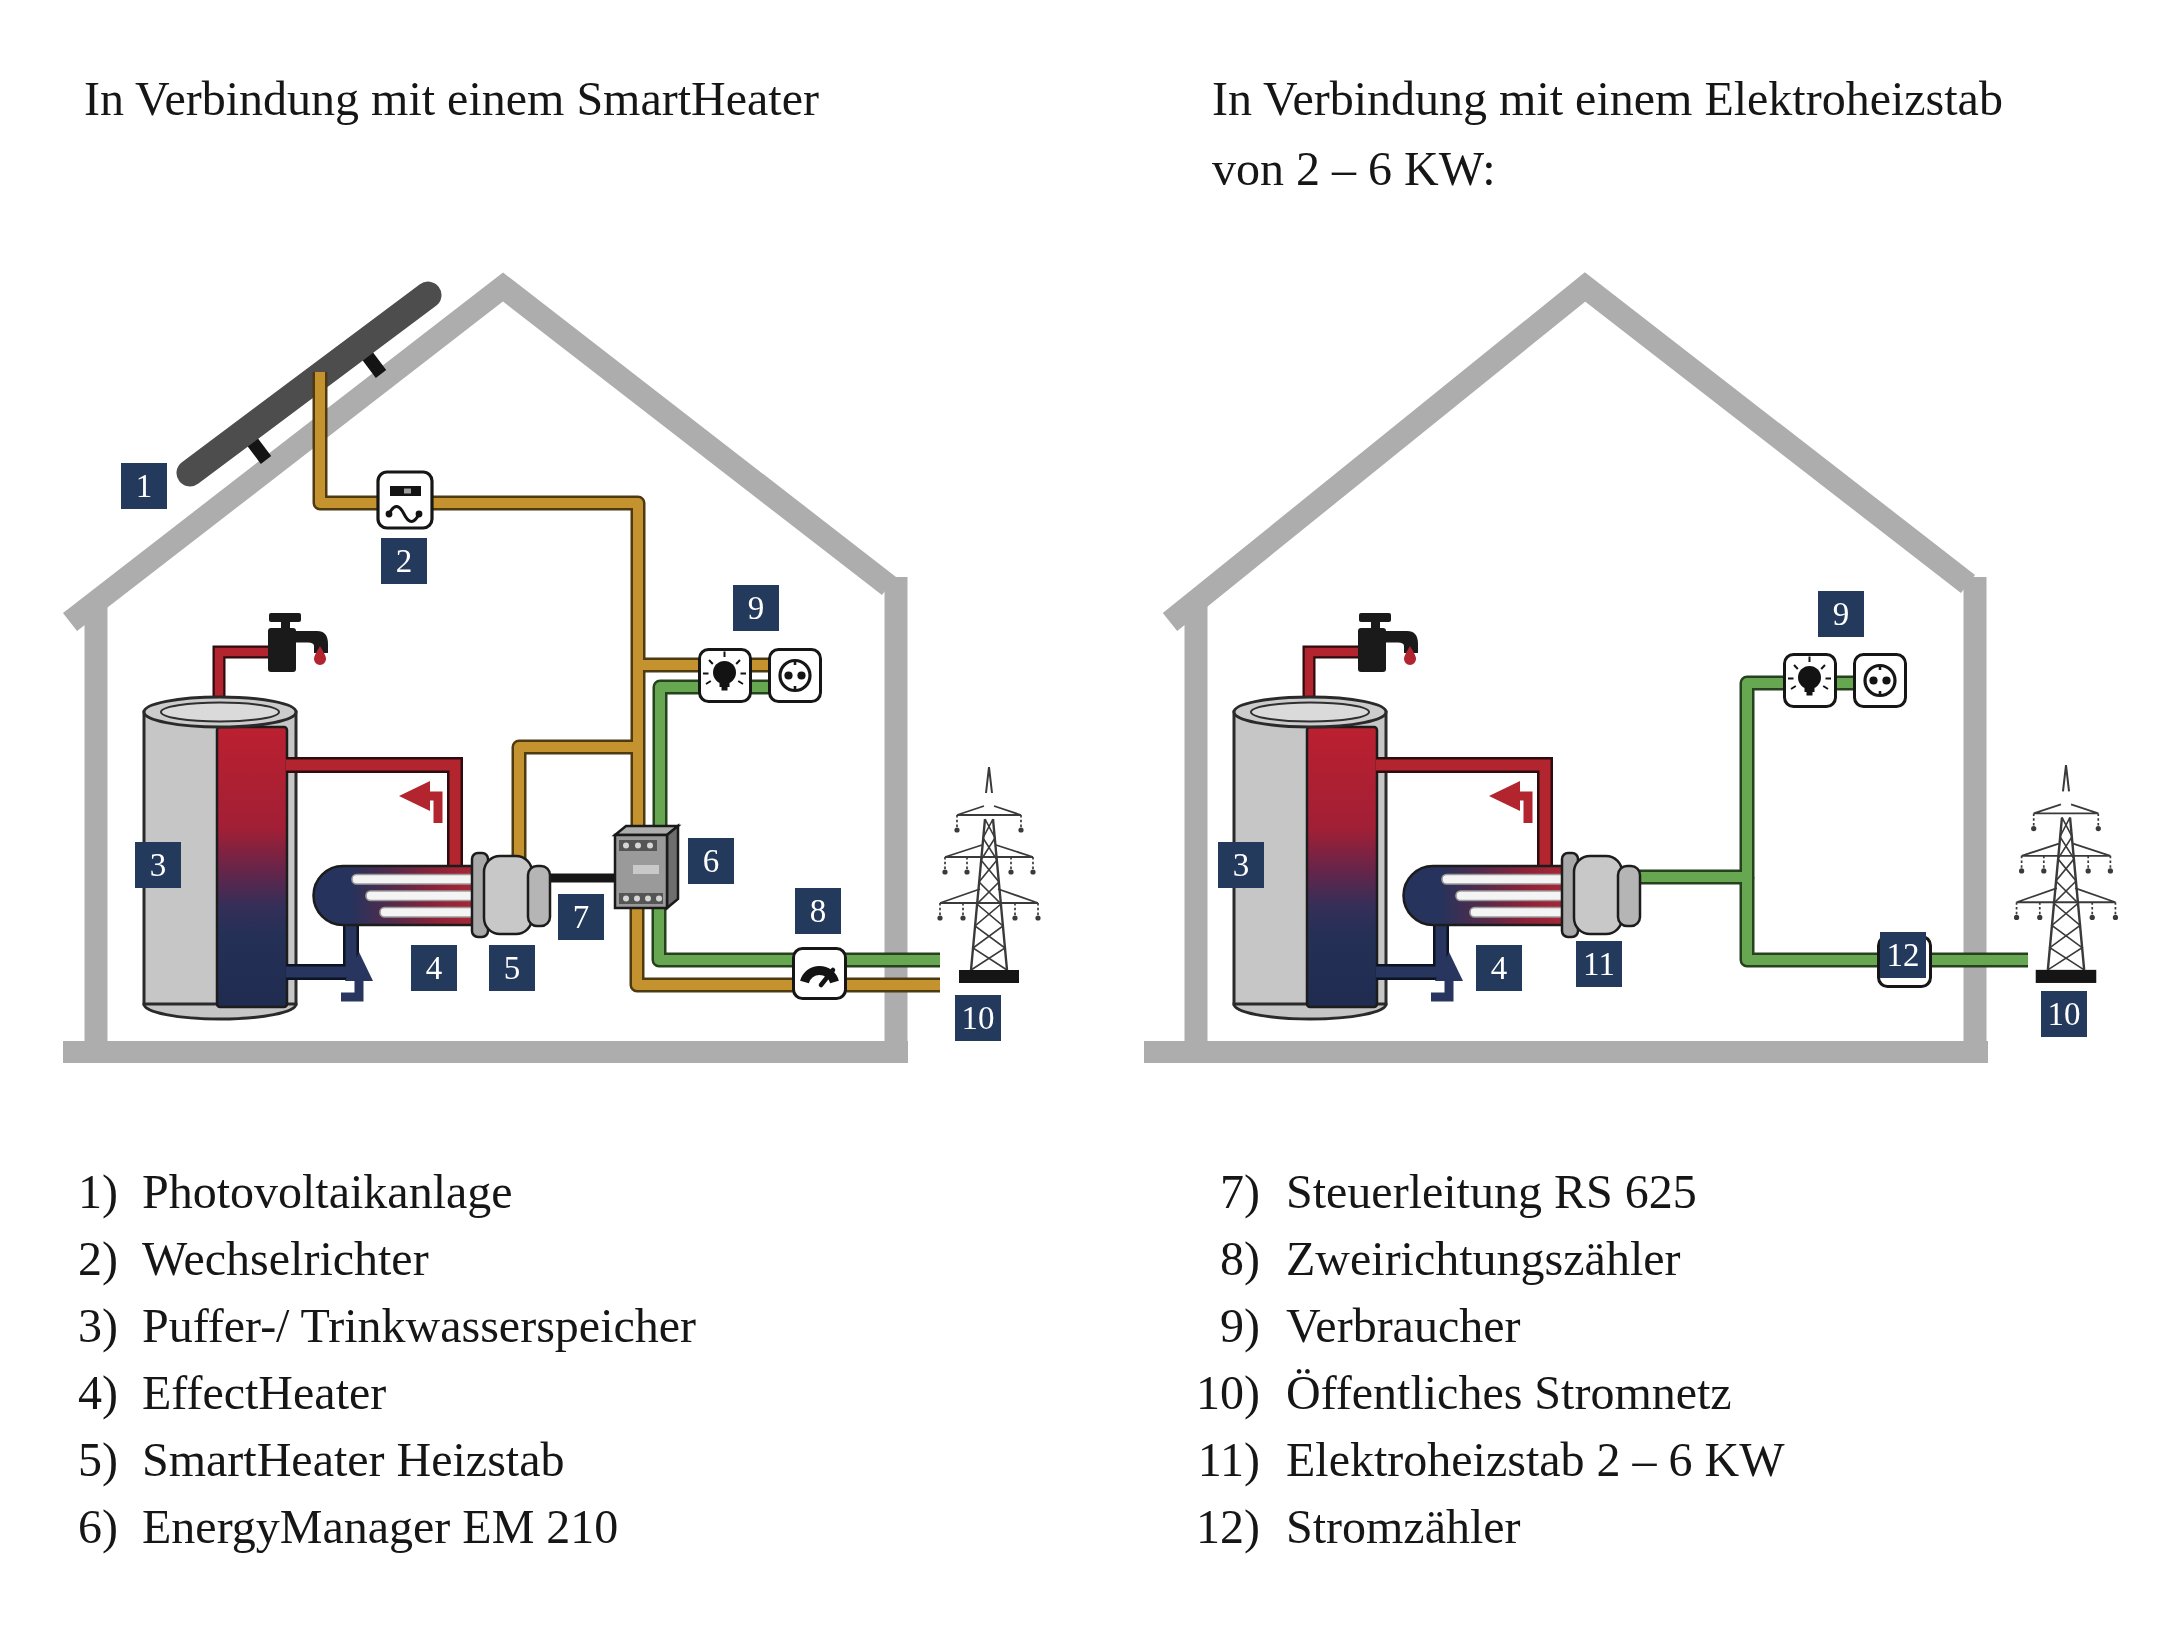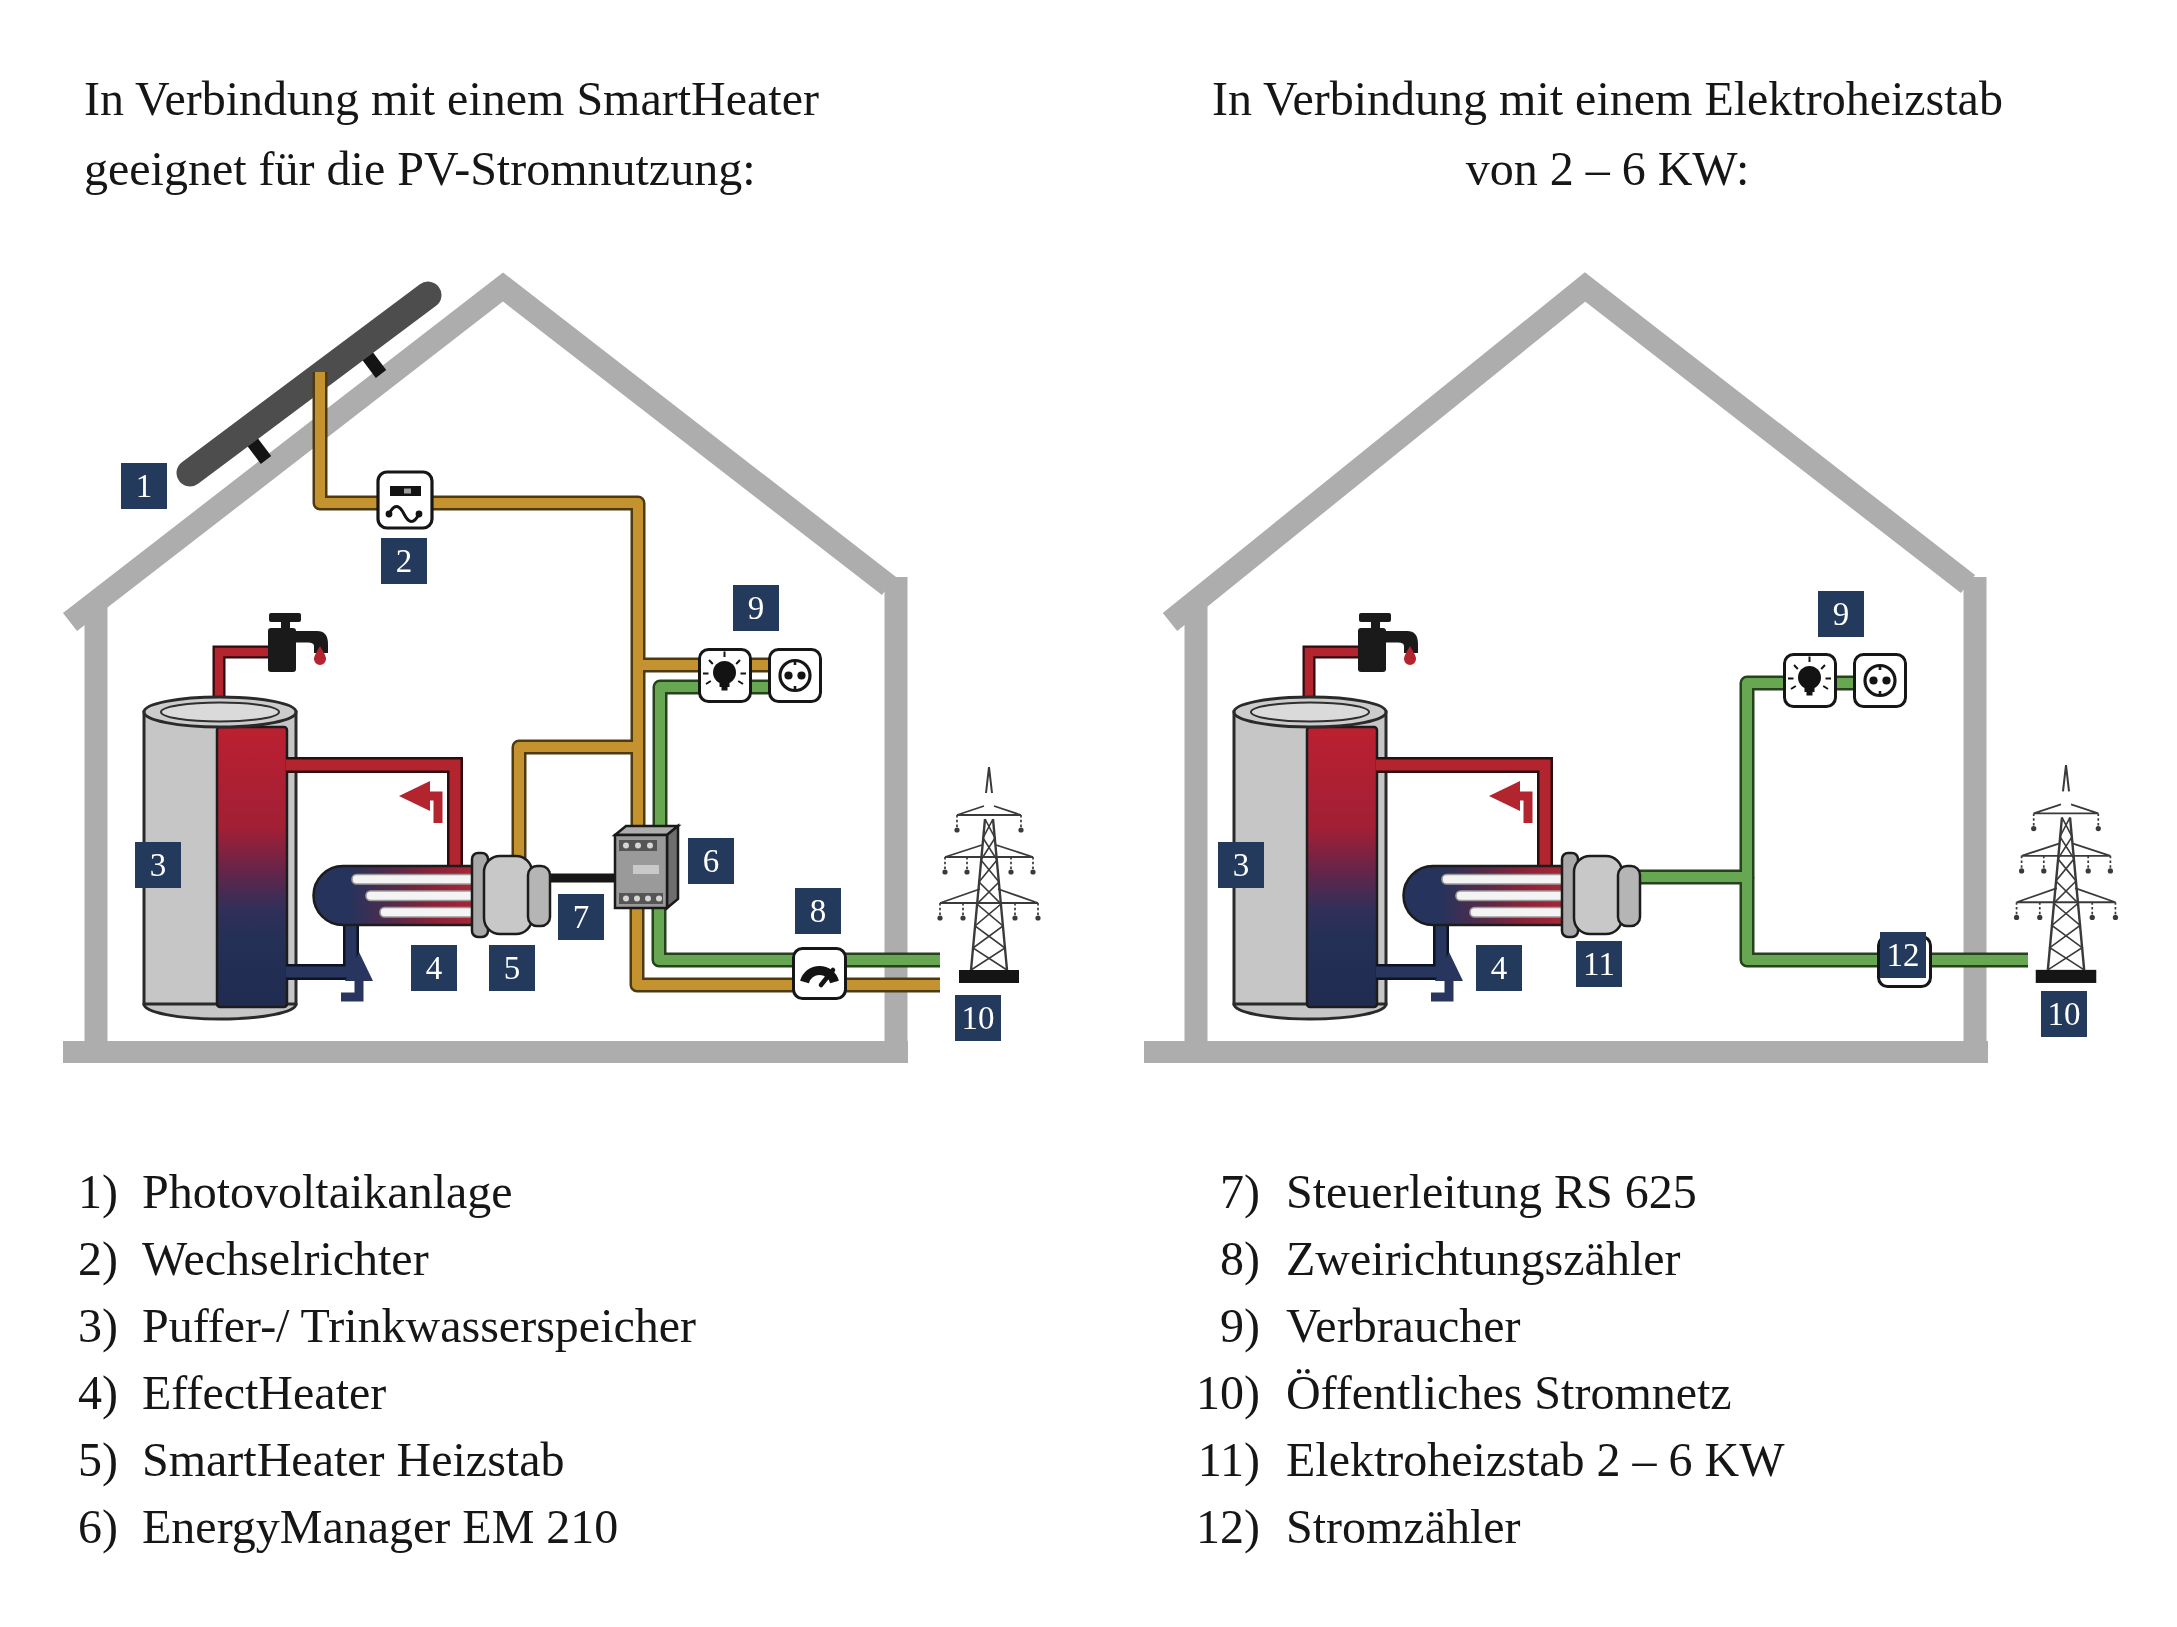--- a/index.html
+++ b/index.html
@@ -224,23 +224,22 @@
 
     <use href="#consumer" x="698" y="648" width="124" height="56"></use>
     <use href="#consumer" x="1783" y="653" width="124" height="56"></use>
 
     <use href="#meter" x="792" y="947" width="55" height="53"></use>
     <use href="#meter" x="1877" y="935" width="55" height="53"></use>
   </svg>
 
   <div class="title" style="left:84px;top:64px;">
     <div>In Verbindung mit einem SmartHeater</div>
-    <div>geeignet für die PV-Stromnutzung:</div>
   </div>
-  <div class="title" style="left:1212px;top:64px;text-align:center;">
+  <div class="title" style="left:1212px;top:64px;">
     <div>In Verbindung mit einem Elektroheizstab</div>
     <div>von 2 – 6 KW:</div>
   </div>
 
   <div class="marker" style="left:121px;top:463px;">1</div>
   <div class="marker" style="left:381px;top:538px;">2</div>
   <div class="marker" style="left:135px;top:842px;">3</div>
   <div class="marker" style="left:411px;top:945px;">4</div>
   <div class="marker" style="left:489px;top:945px;">5</div>
   <div class="marker" style="left:688px;top:838px;">6</div>

